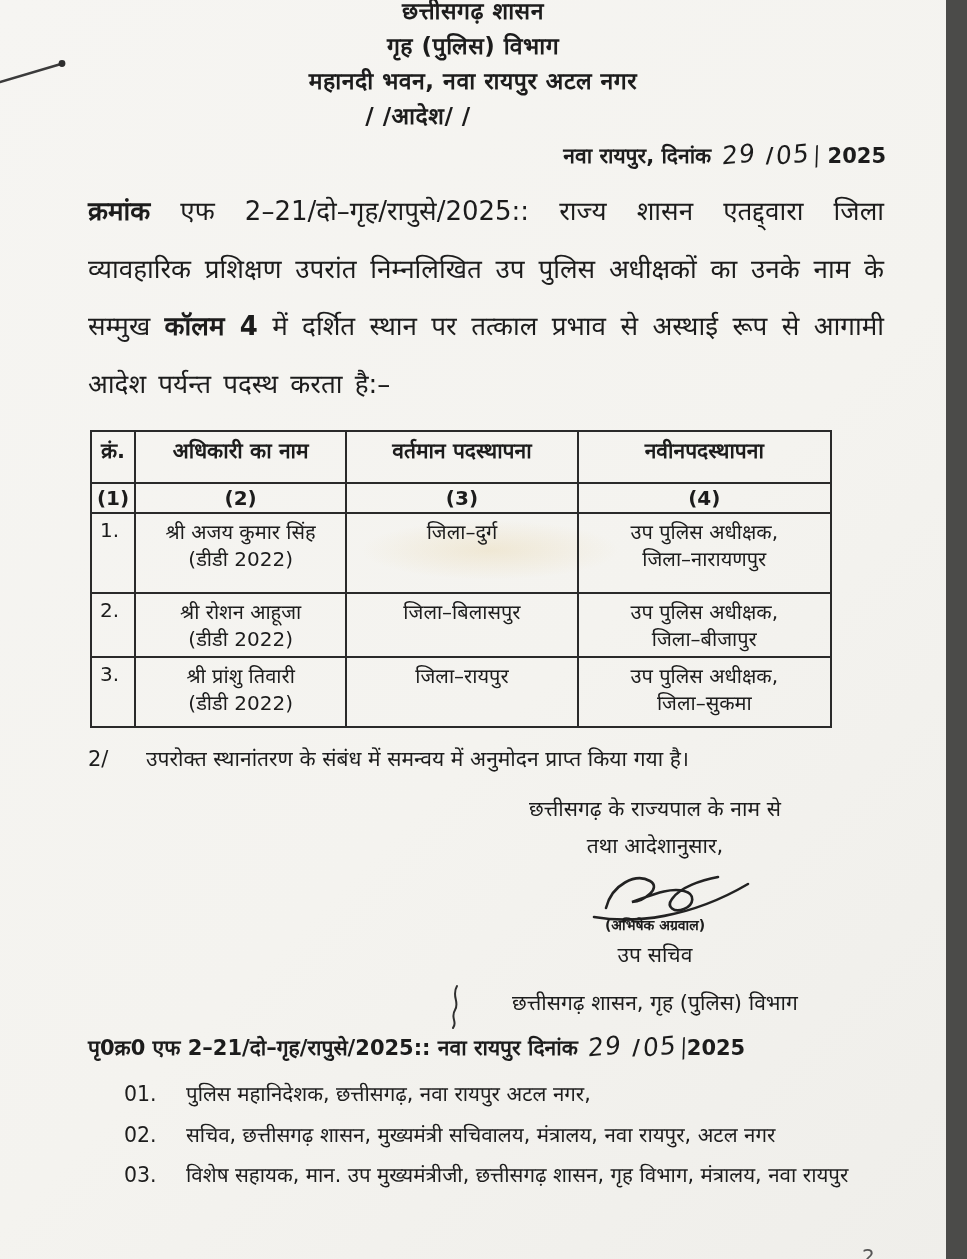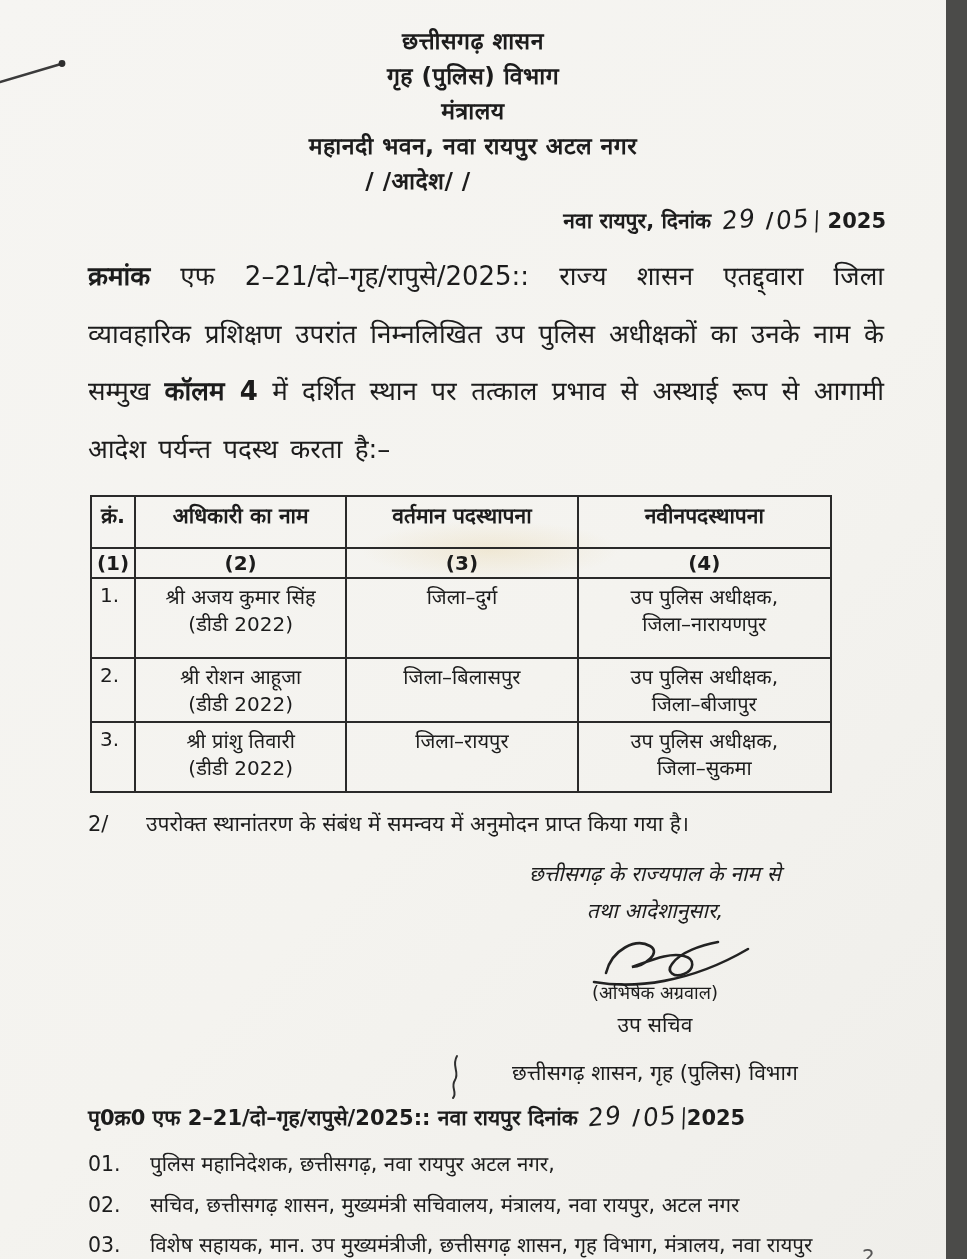--- a/index.html
+++ b/index.html
@@ -20,21 +20,21 @@
   .scan-blotch {
     position: absolute; left: 360px; top: 520px;
     width: 260px; height: 60px;
     background: radial-gradient(ellipse at center, rgba(228,205,150,0.30), rgba(228,205,150,0) 70%);
     pointer-events: none;
   }
   .pen-stroke-topleft { position: absolute; left: 0; top: 55px; }
 
   .content { position: absolute; left: 0; top: 0; width: 946px; }
 
-  .doc-header { text-align: center; padding-top: 30px; line-height: 1.0; }
+  .doc-header { text-align: center; line-height: 1.0; }
   .doc-header .h-line { font-weight: bold; font-size: 23px; margin-bottom: 12px; letter-spacing: 0.5px; }
   .order-title { font-weight: bold; font-size: 22px; margin-top: 6px; transform: translateX(-55px); }
 
   .dateline {
     text-align: right; font-weight: bold; font-size: 21px;
     margin: 10px 60px 0 0;
   }
   .hw {
     display: inline-block;
     font-weight: 500;
@@ -73,53 +73,52 @@
   .posting-table .col-new { width: 254px; }
   .posting-table td.sno-cell { text-align: left; padding-left: 8px; }
   .posting-table tr.r1 td { height: 80px; }
   .posting-table tr.r2 td { height: 62px; }
   .posting-table tr.r3 td { height: 70px; }
 
   .para2 { margin: 16px 62px 0 88px; font-size: 21px; }
   .para2 .pnum { display: inline-block; width: 58px; font-weight: 500; }
 
   .sig-block { margin: 22px 0 0 440px; width: 430px; text-align: center; font-size: 21px; }
-  .sig-block .sig-line { margin-bottom: 9px; font-weight: 500; font-style: italic; }
+  .sig-block .sig-line { margin-bottom: 9px; font-weight: 500; }
   .sig-scrawl { margin: 2px 0 -16px 40px; }
-  .sig-name { font-size: 18px; font-weight: 400; }
+  .sig-name { font-size: 14px; font-weight: 700; }
   .sig-desig { margin-top: 6px; font-size: 21px; }
   .sig-dept { margin-top: 20px; font-size: 21px; position: relative; white-space: nowrap; }
   .sig-dept svg { position: absolute; left: 8px; top: -4px; }
 
   .endorsement { margin: 16px 60px 0 88px; font-size: 21px; font-weight: bold; white-space: nowrap; }
   .copy-label { margin: 22px 0 0 88px; font-size: 21px; font-weight: bold; }
 
   .copy-list { margin: 18px 60px 0 88px; }
   .copy-item { display: flex; font-size: 20.5px; line-height: 1.55; margin-bottom: 9px; }
-  .copy-item .cnum { flex: 0 0 62px; }
+  .copy-item .cnum { flex: 0 0 62px; margin-left: 36px; }
   .copy-item .ctext { flex: 1; max-width: 760px; }
 
   .page-mark { position: absolute; left: 862px; top: 1244px; font-size: 20px; color: #555; }
 </style>
 </head>
 <body>
 
 <div class="scan-blotch"></div>
 
 <svg class="pen-stroke-topleft" width="72" height="34" viewBox="0 0 72 34">
   <path d="M0,27 L61,9" stroke="#3b3b3b" stroke-width="2.4" fill="none" stroke-linecap="round"></path>
   <circle cx="62" cy="8.5" r="3.4" fill="#2e2e2e"></circle>
 </svg>
 
 <div class="content">
 
   <div class="doc-header">
     <div class="h-line">छत्तीसगढ़ शासन</div>
     <div class="h-line">गृह (पुलिस) विभाग</div>
-    <div class="h-line">मंत्रालय</div>
     <div class="h-line">महानदी भवन, नवा रायपुर अटल नगर</div>
     <div class="h-line order-title">/ /आदेश/ /</div>
   </div>
 
   <div class="dateline">
     <span>नवा रायपुर, दिनांक</span>
     <span class="hw">29</span>
     <span>/</span><span class="hw">05</span><span class="hw-slash">/</span>
     <span>2025</span>
   </div>

